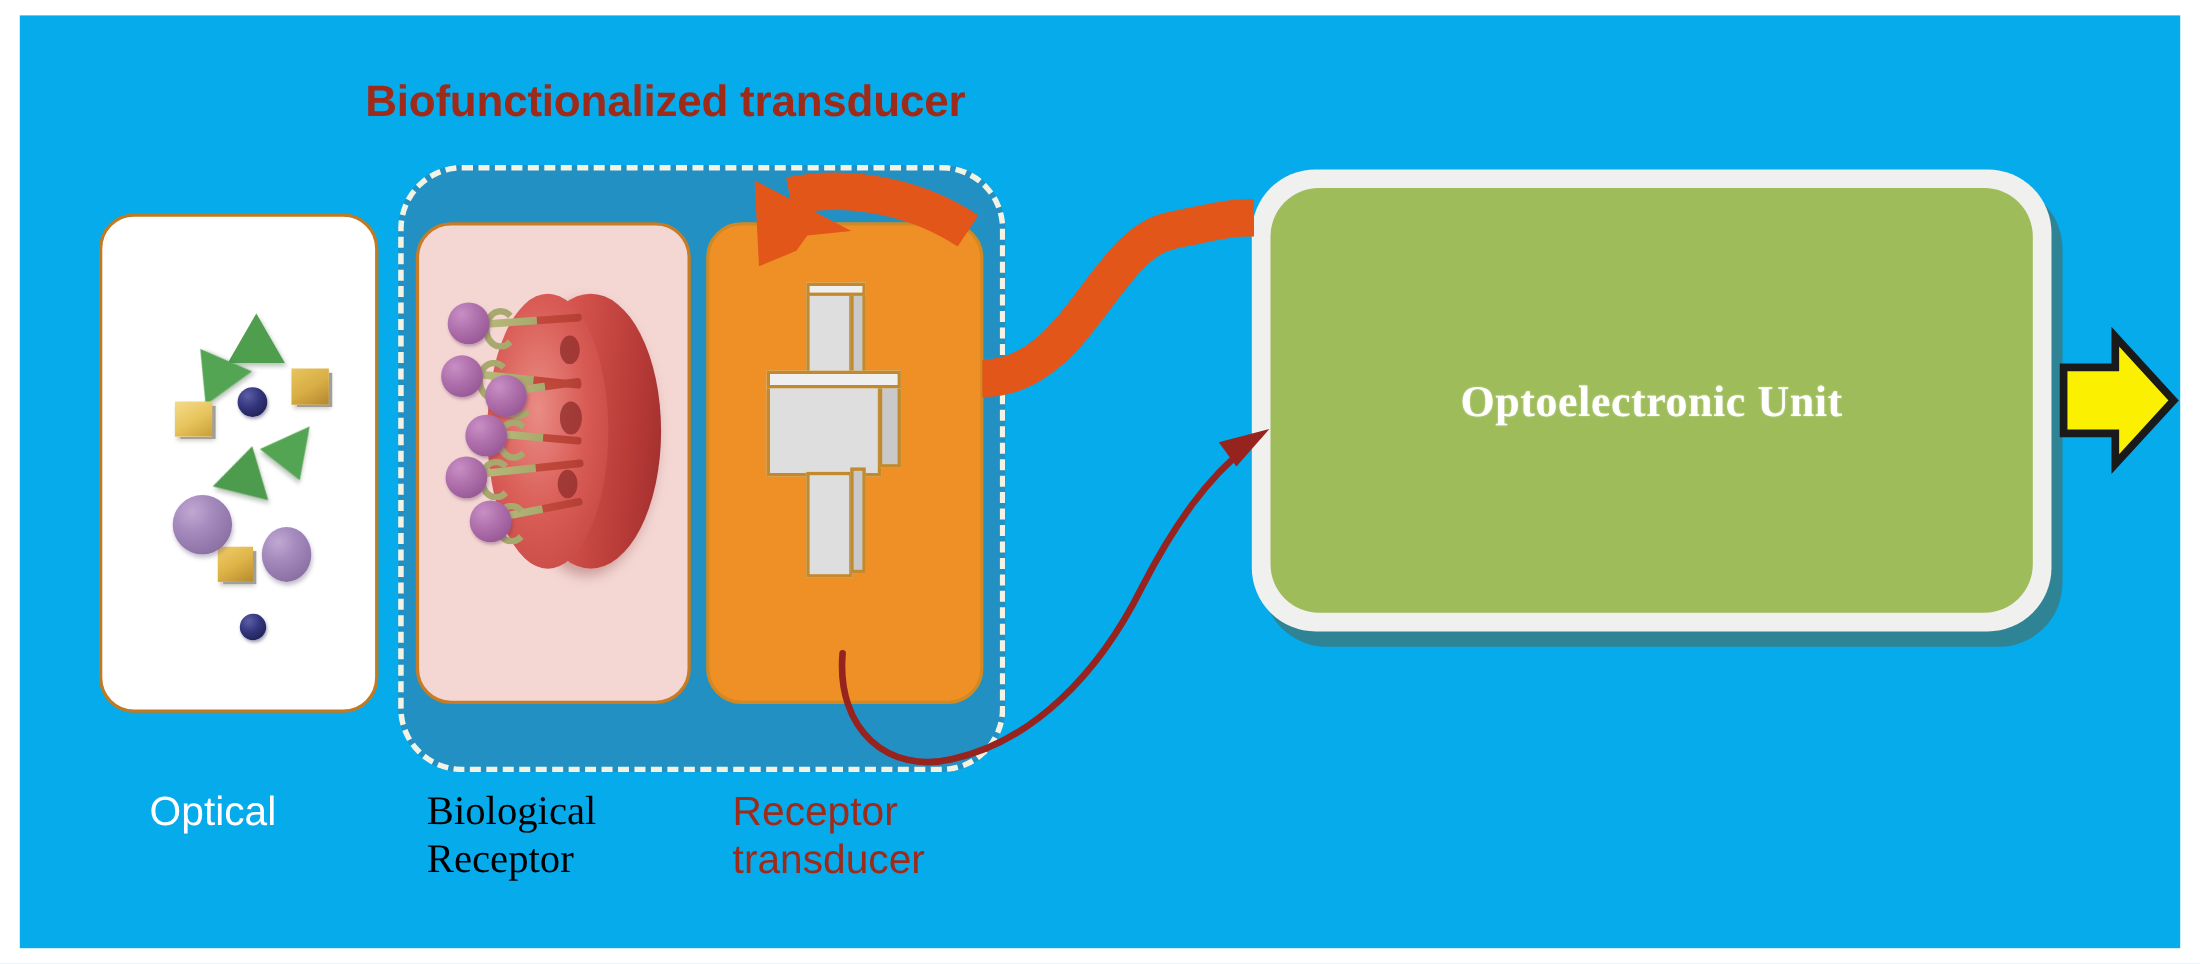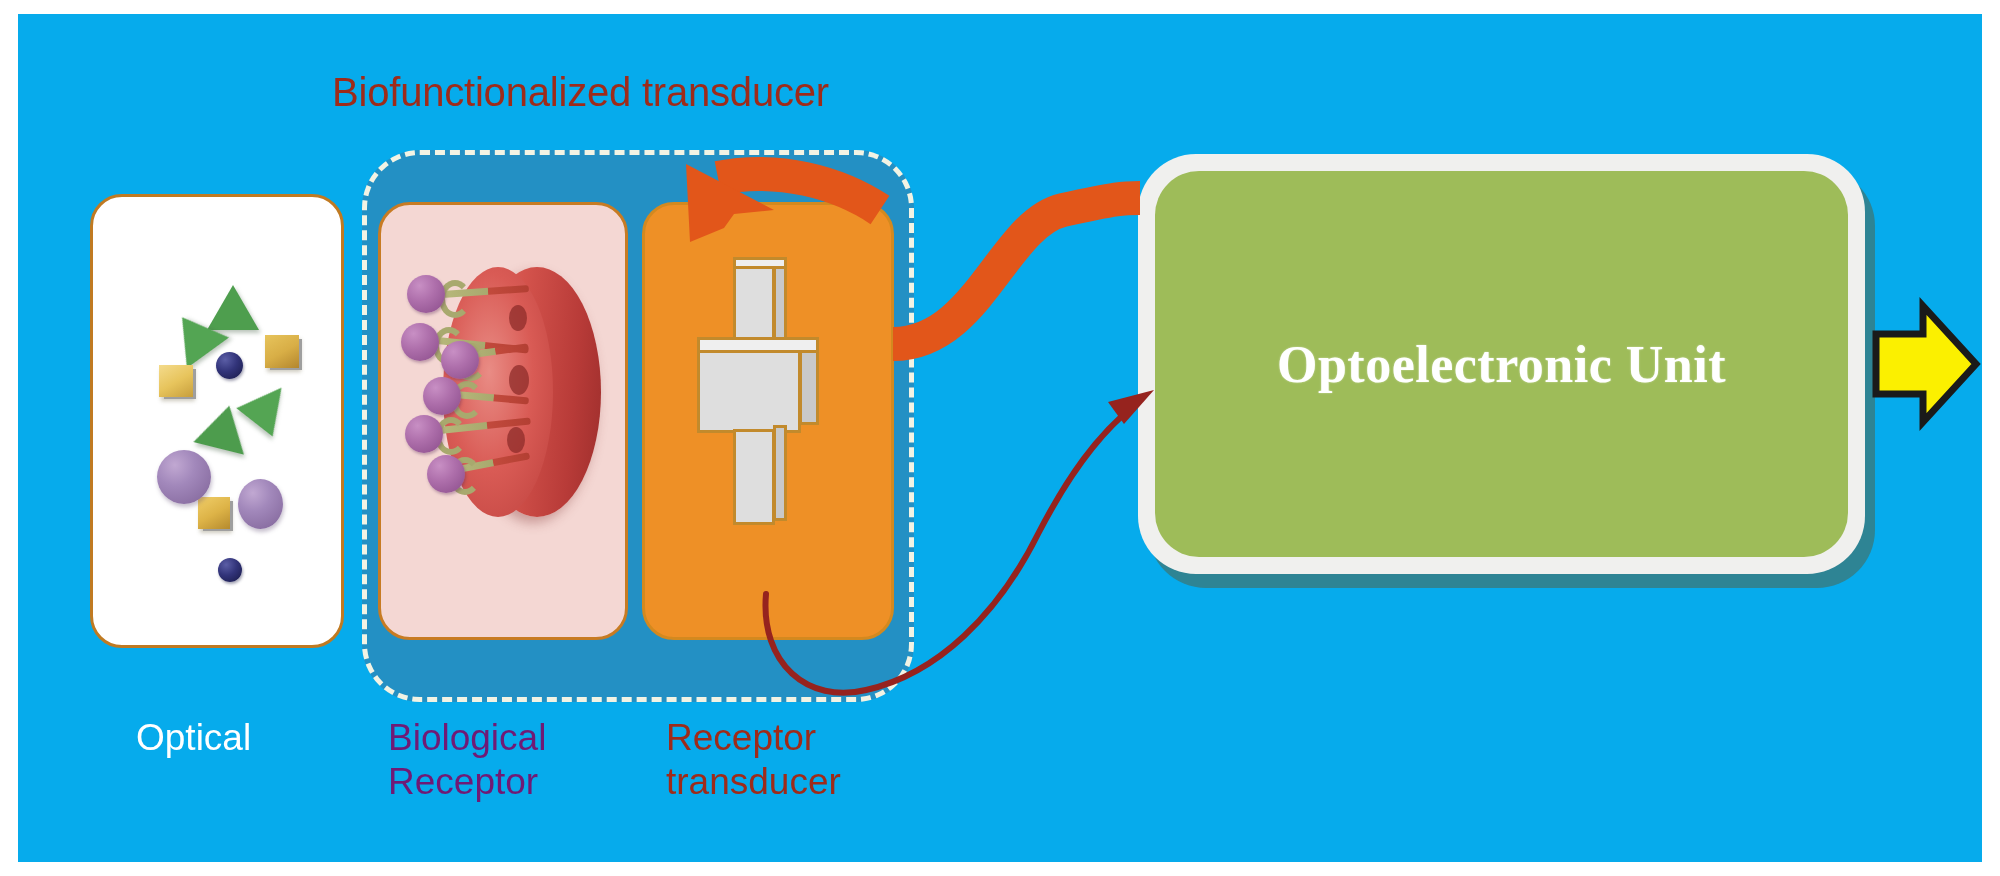--- a/index.html
+++ b/index.html
@@ -33,20 +33,21 @@
 
   
   #title {
     position: absolute;
     left: 314px;
     top: 56px;
     font-size: 40px;
     letter-spacing: -0.2px;
     color: #9E2B1A;
     white-space: nowrap;
+    font-weight: bold;
   }
 
   
   #biogroup {
     position: absolute;
     left: 344px;
     top: 136px;
     width: 552px;
     height: 552px;
     background: #2390C4;
@@ -196,35 +197,35 @@
     height: 386px;
     border-radius: 44px;
     background: #9EBC59;
     display: flex;
     align-items: center;
     justify-content: center;
   }
   #oeu-label {
     font-family: "Liberation Serif", serif;
     font-weight: bold;
-    font-size: 52px;
+    font-size: 40px;
     color: #FFFFFF;
     letter-spacing: .5px;
     text-shadow: 0 0 2px rgba(255,255,255,.5);
   }
 
   
   .caption {
     position: absolute;
     font-size: 37px;
     line-height: 1.18;
     white-space: pre-line;
   }
   #cap-species  { left: 118px; top: 702px; color: #FFFFFF; }
-  #cap-receptor { left: 370px; top: 702px; color: #701a75; }
+  #cap-receptor { left: 370px; top: 702px; color: #000000; font-family: Liberation Serif, serif; }
   #cap-optical  { left: 648px; top: 702px; color: #9E2B1A; }
 
   
   #arrows {
     position: absolute;
     left: 0; top: 0;
     width: 1964px; height: 848px;
     pointer-events: none;
   }
 </style>

